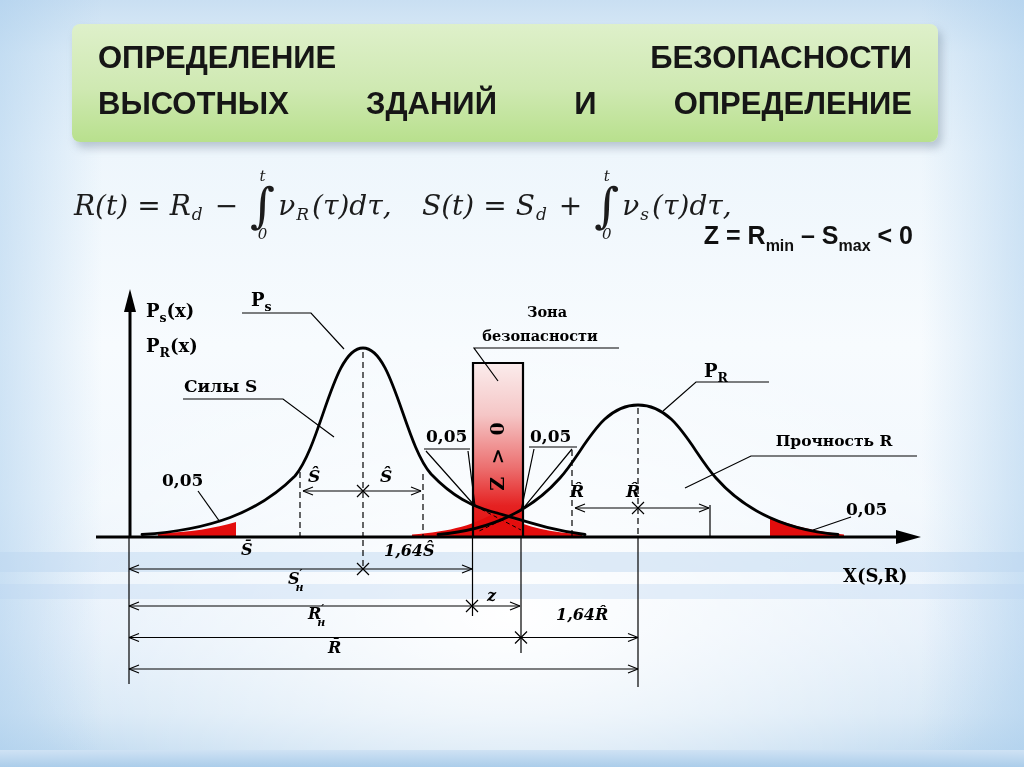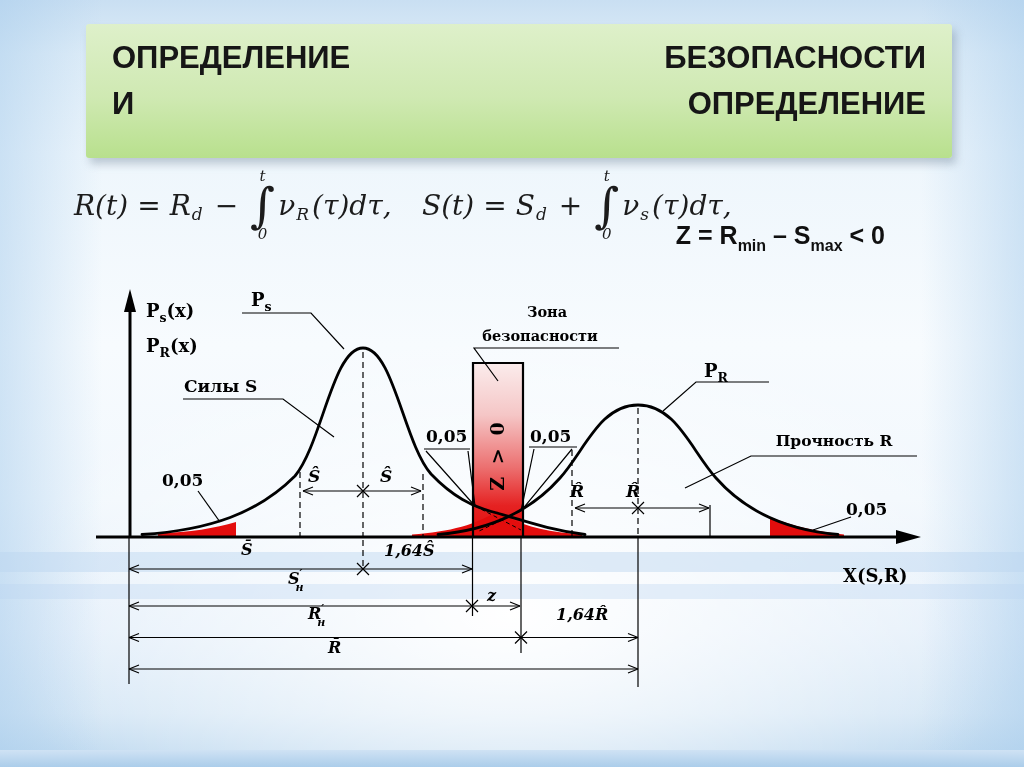--- a/index.html
+++ b/index.html
@@ -10,39 +10,39 @@
       linear-gradient(90deg, rgba(167,204,236,.5) 0%, rgba(255,255,255,0) 10%, rgba(255,255,255,0) 90%, rgba(167,204,236,.5) 100%),
       radial-gradient(ellipse 75% 55% at 50% 80%, #ffffff 0%, rgba(255,255,255,0) 68%),
       linear-gradient(180deg,#c9dff2 0%,#dfedf8 7%,#eef6fc 20%,#f7fbfe 45%,#f2f8fd 65%,#e4effa 82%,#d4e6f5 93%,#b9d6ee 100%);
   }
   .stripe{position:absolute;left:0;width:1024px;}
   .stripe1{top:552px;height:20px;background:rgba(186,213,240,.45);}
   .stripe2{top:584px;height:15px;background:rgba(186,213,240,.35);}
   .bottom-band{top:750px;height:17px;background:linear-gradient(180deg,#cfe2f4,#abcdea);}
 
   .title-box{
-    position:absolute;left:86px;top:24px;width:866px;height:134px;box-sizing:border-box;
-    padding:11px 26px 0 26px;border-radius:3px;
+    position:absolute;left:72px;top:24px;width:866px;height:118px;box-sizing:border-box;
+    padding:11px 26px 0 26px;border-radius:8px;
     background:linear-gradient(180deg,#def0ca 0%,#cfe9b2 55%,#b8e08d 100%);
     box-shadow:4px 6px 9px rgba(110,130,150,.4);
   }
   .t-line{display:flex;justify-content:space-between;font-weight:bold;font-size:31px;
     color:#161616;line-height:46px;letter-spacing:0;}
 
   .formula{position:absolute;top:163px;height:84px;display:flex;align-items:center;
     font-family:"DejaVu Serif",serif;font-style:italic;font-size:28px;color:#1c1c1c;white-space:pre;}
   .formula-r{left:74px;}
   .formula-s{left:422px;}
   .eq,.op{margin:0 9px;}
   .fsub{font-size:17px;transform:translateY(9px);display:inline-block;margin:0 3px 0 1px;}
   .intgrp{display:inline-flex;flex-direction:column;align-items:center;margin:0 3px;}
   .intgrp .lim{font-size:15px;line-height:14px;font-style:italic;}
   .intgrp .intsign{font-size:48px;line-height:44px;font-style:normal;}
 
-  .formula-z{position:absolute;left:648px;top:192px;font-weight:bold;font-size:25px;color:#101010;white-space:pre;}
+  .formula-z{position:absolute;left:676px;top:192px;font-weight:bold;font-size:25px;color:#101010;white-space:pre;}
   .formula-z .zsub{font-size:16px;position:relative;top:7px;}
 
   svg text{font-family:"DejaVu Serif",serif;font-weight:bold;fill:#000;}
   .axis{stroke:#000;stroke-width:3;fill:none;}
   .curve{stroke:#000;stroke-width:2.8;fill:none;stroke-linecap:round;}
   .thin{stroke:#000;stroke-width:1.2;fill:none;}
   .bar-border{stroke:#000;stroke-width:2.2;fill:none;}
   .dash{stroke:#000;stroke-width:1.2;stroke-dasharray:6 4;fill:none;}
   .dashL{stroke:#000;stroke-width:1;stroke-dasharray:4 3;fill:none;}
   .red{fill:#e30d0d;stroke:none;}
@@ -64,20 +64,22 @@
   <div class="stripe stripe1"></div>
   <div class="stripe stripe2"></div>
   <div class="stripe bottom-band"></div>
 
   <div class="title-box">
     <div class="t-line">
       <span>ОПРЕДЕЛЕНИЕ</span>
       <span>БЕЗОПАСНОСТИ</span>
     </div>
     <div class="t-line">
+      <span>ВЫСОТНЫХ</span>
+      <span>ЗДАНИЙ</span>
       <span>И</span>
       <span>ОПРЕДЕЛЕНИЕ</span>
     </div>
   </div>
 
   <div class="formula formula-r">
     <span>R(t)</span><span class="eq">=</span><span>R</span><span class="fsub">d</span><span class="op">−</span><span class="intgrp"><span class="lim">t</span><span class="intsign">∫</span><span class="lim">0</span></span><span>ν</span><span class="fsub">R</span><span>(τ)dτ,</span>
   </div>
 
   <div class="formula formula-s">

